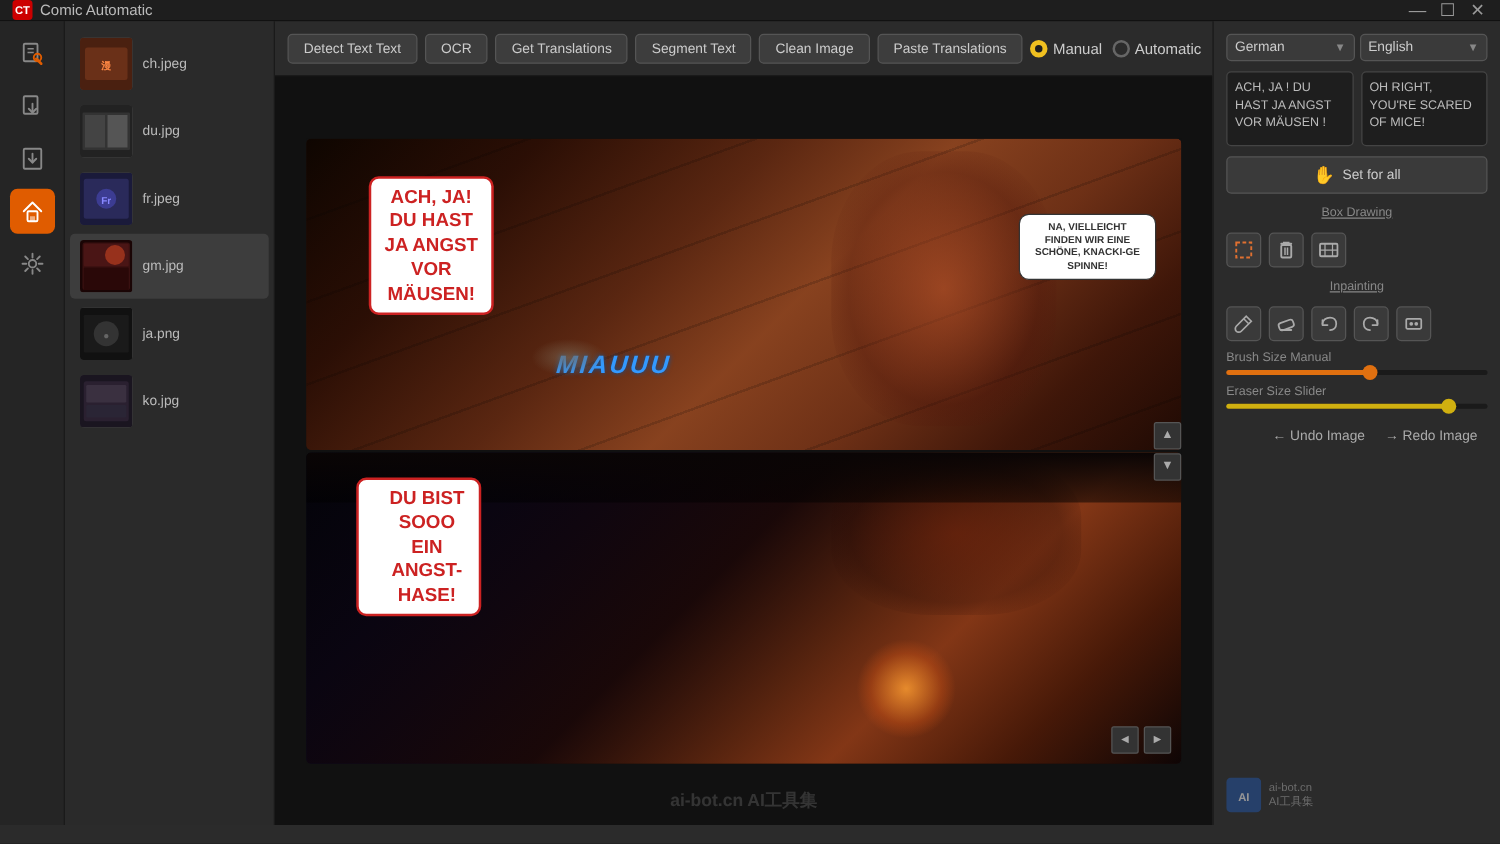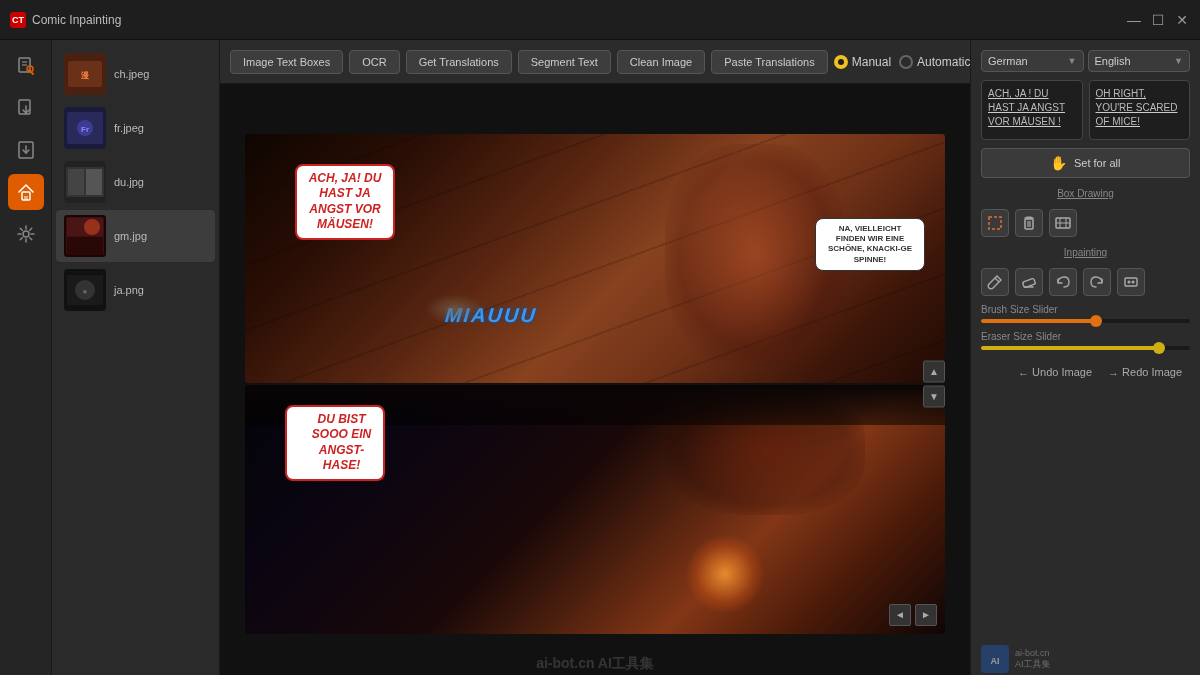--- a/index.html
+++ b/index.html
@@ -8,21 +8,21 @@
       height: 675px;
       background: #2b2b2b;
       font-family: 'Segoe UI', Arial, sans-serif;
       font-size: 12px;
       color: #ccc;
       overflow: hidden;
     }
 
     
     #titlebar {
-      height: 40px;
+      height: 17px;
       background: #1e1e1e;
       display: flex;
       align-items: center;
       padding: 0 10px;
       justify-content: space-between;
       border-bottom: 1px solid #111;
     }
     #titlebar-left {
       display: flex;
       align-items: center;
@@ -239,43 +239,41 @@
       background: linear-gradient(135deg, #050510 0%, #0a0520 30%, #1a0a05 50%, #3d1a05 60%, #1a0505 100%);
     }
 
     
     .speech-bubble {
       position: absolute;
       background: white;
       border: 2px solid #cc2222;
       border-radius: 8px;
       padding: 5px 7px;
-      font-size: 12px;
+      font-size: 15px;
       font-weight: bold;
       color: #cc2222;
       text-align: center;
       line-height: 1.3;
       z-index: 10;
       max-width: 100px;
-      font-style: italic;
     }
     .speech-bubble-white {
       position: absolute;
       background: white;
       border: 1.5px solid #333;
       border-radius: 8px;
       padding: 5px 7px;
       font-size: 8px;
       font-weight: bold;
       color: #333;
       text-align: center;
       line-height: 1.3;
       z-index: 10;
       max-width: 110px;
-      margin-top: 24px;
     }
 
     
     #nav-arrows {
       position: absolute;
       bottom: 8px;
       right: 8px;
       display: flex;
       gap: 4px;
     }
@@ -323,21 +321,20 @@
       align-items: center;
       justify-content: space-between;
       cursor: pointer;
     }
     .chevron { font-size: 9px; color: #888; }
 
     
     .translation-row {
       display: flex;
       gap: 6px;
-      text-decoration: underline;
     }
     .translation-box {
       flex: 1;
       background: #1e1e1e;
       border: 1px solid #444;
       border-radius: 4px;
       padding: 6px;
       font-size: 10px;
       color: #bbb;
       line-height: 1.4;
@@ -478,21 +475,21 @@
       text-shadow: 0 0 4px #0055aa;
       transform: skewX(-5deg);
     }
   </style>
 </head>
 <body>
 
 <div id="titlebar">
   <div id="titlebar-left">
     <div id="app-icon">CT</div>
-    <span id="title-text">Comic Inpainting</span>
+    <span id="title-text">Comic Automatic</span>
   </div>
   <div id="window-controls">
     <div class="win-btn">—</div>
     <div class="win-btn">☐</div>
     <div class="win-btn">✕</div>
   </div>
 </div>
 
 <div id="main-layout">
 
@@ -542,38 +539,38 @@
             <rect width="42" height="42" fill="#4a2010"></rect>
             <rect x="4" y="8" width="34" height="26" rx="2" fill="#6a3018"></rect>
             <text x="21" y="25" text-anchor="middle" fill="#ff8844" font-size="8" font-weight="bold">漫</text>
           </svg>
       </div>
       <span class="file-name">ch.jpeg</span>
     </div>
     <div class="file-item">
       <div class="file-thumb">
         <svg viewBox="0 0 42 42">
+            <rect width="42" height="42" fill="#222"></rect>
+            <rect x="2" y="6" width="38" height="30" rx="1" fill="#333"></rect>
+            <rect x="4" y="8" width="16" height="26" fill="#444"></rect>
+            <rect x="22" y="8" width="16" height="26" fill="#555"></rect>
+          </svg>
+      </div>
+      <span class="file-name">du.jpg</span>
+    </div>
+    <div class="file-item">
+      <div class="file-thumb">
+        <svg viewBox="0 0 42 42">
             <rect width="42" height="42" fill="#1a1a3a"></rect>
             <rect x="3" y="5" width="36" height="32" rx="2" fill="#2a2a5a"></rect>
             <circle cx="21" cy="21" r="8" fill="#4444aa" opacity="0.7"></circle>
             <text x="21" y="25" text-anchor="middle" fill="#8888ff" font-size="8" font-weight="bold">Fr</text>
           </svg>
       </div>
       <span class="file-name">fr.jpeg</span>
-    </div>
-    <div class="file-item">
-      <div class="file-thumb">
-        <svg viewBox="0 0 42 42">
-            <rect width="42" height="42" fill="#222"></rect>
-            <rect x="2" y="6" width="38" height="30" rx="1" fill="#333"></rect>
-            <rect x="4" y="8" width="16" height="26" fill="#444"></rect>
-            <rect x="22" y="8" width="16" height="26" fill="#555"></rect>
-          </svg>
-      </div>
-      <span class="file-name">du.jpg</span>
     </div>
     <div class="file-item active">
       <div class="file-thumb">
         <svg viewBox="0 0 42 42">
             <rect width="42" height="42" fill="#1a0505"></rect>
             <rect x="2" y="2" width="38" height="38" rx="2" fill="#3a1010"></rect>
             <rect x="3" y="3" width="36" height="18" fill="#4a1515" rx="1"></rect>
             <rect x="3" y="22" width="36" height="18" fill="#2a0808" rx="1"></rect>
             <circle cx="28" cy="12" r="8" fill="#cc4422" opacity="0.6"></circle>
           </svg>
@@ -584,26 +581,37 @@
       <div class="file-thumb">
         <svg viewBox="0 0 42 42">
             <rect width="42" height="42" fill="#111"></rect>
             <rect x="3" y="6" width="36" height="30" rx="1" fill="#1a1a1a"></rect>
             <circle cx="21" cy="21" r="10" fill="#333"></circle>
             <text x="21" y="25" text-anchor="middle" fill="#666" font-size="8">●</text>
           </svg>
       </div>
       <span class="file-name">ja.png</span>
     </div>
+    <div class="file-item">
+      <div class="file-thumb">
+        <svg viewBox="0 0 42 42">
+            <rect width="42" height="42" fill="#1a1520"></rect>
+            <rect x="3" y="5" width="36" height="32" rx="2" fill="#2a2030"></rect>
+            <rect x="5" y="8" width="32" height="14" fill="#3a3040" rx="1"></rect>
+            <rect x="5" y="24" width="32" height="10" fill="#2a2535" rx="1"></rect>
+          </svg>
+      </div>
+      <span class="file-name">ko.jpg</span>
+    </div>
   </div>
 
   <div id="center-area">
 
     <div id="toolbar">
-      <button class="toolbar-btn">Image Text Boxes</button>
+      <button class="toolbar-btn">Detect Text Text</button>
       <button class="toolbar-btn">OCR</button>
       <button class="toolbar-btn">Get Translations</button>
       <button class="toolbar-btn">Segment Text</button>
       <button class="toolbar-btn">Clean Image</button>
       <button class="toolbar-btn">Paste Translations</button>
 
       <div id="mode-selector">
         <div class="mode-option">
           <div class="radio-dot active"></div>
           <span>Manual</span>
@@ -744,21 +752,21 @@
       <div class="tool-btn">
         <svg width="16" height="16" viewBox="0 0 16 16">
             <rect x="2" y="4" width="12" height="8" rx="1" fill="none" stroke="#aaa" stroke-width="1.4"></rect>
             <circle cx="6" cy="8" r="1.5" fill="#aaa"></circle>
             <circle cx="10" cy="8" r="1.5" fill="#aaa"></circle>
           </svg>
       </div>
     </div>
 
     <div class="slider-row">
-      <span class="slider-label">Brush Size Slider</span>
+      <span class="slider-label">Brush Size Manual</span>
       <div class="slider-track">
         <div class="slider-fill-orange" style="width:55%;"></div>
         <div class="slider-thumb" style="left:55%;"></div>
       </div>
     </div>
 
     <div class="slider-row">
       <span class="slider-label">Eraser Size Slider</span>
       <div class="slider-track">
         <div class="slider-fill-yellow" style="width:85%;"></div>

